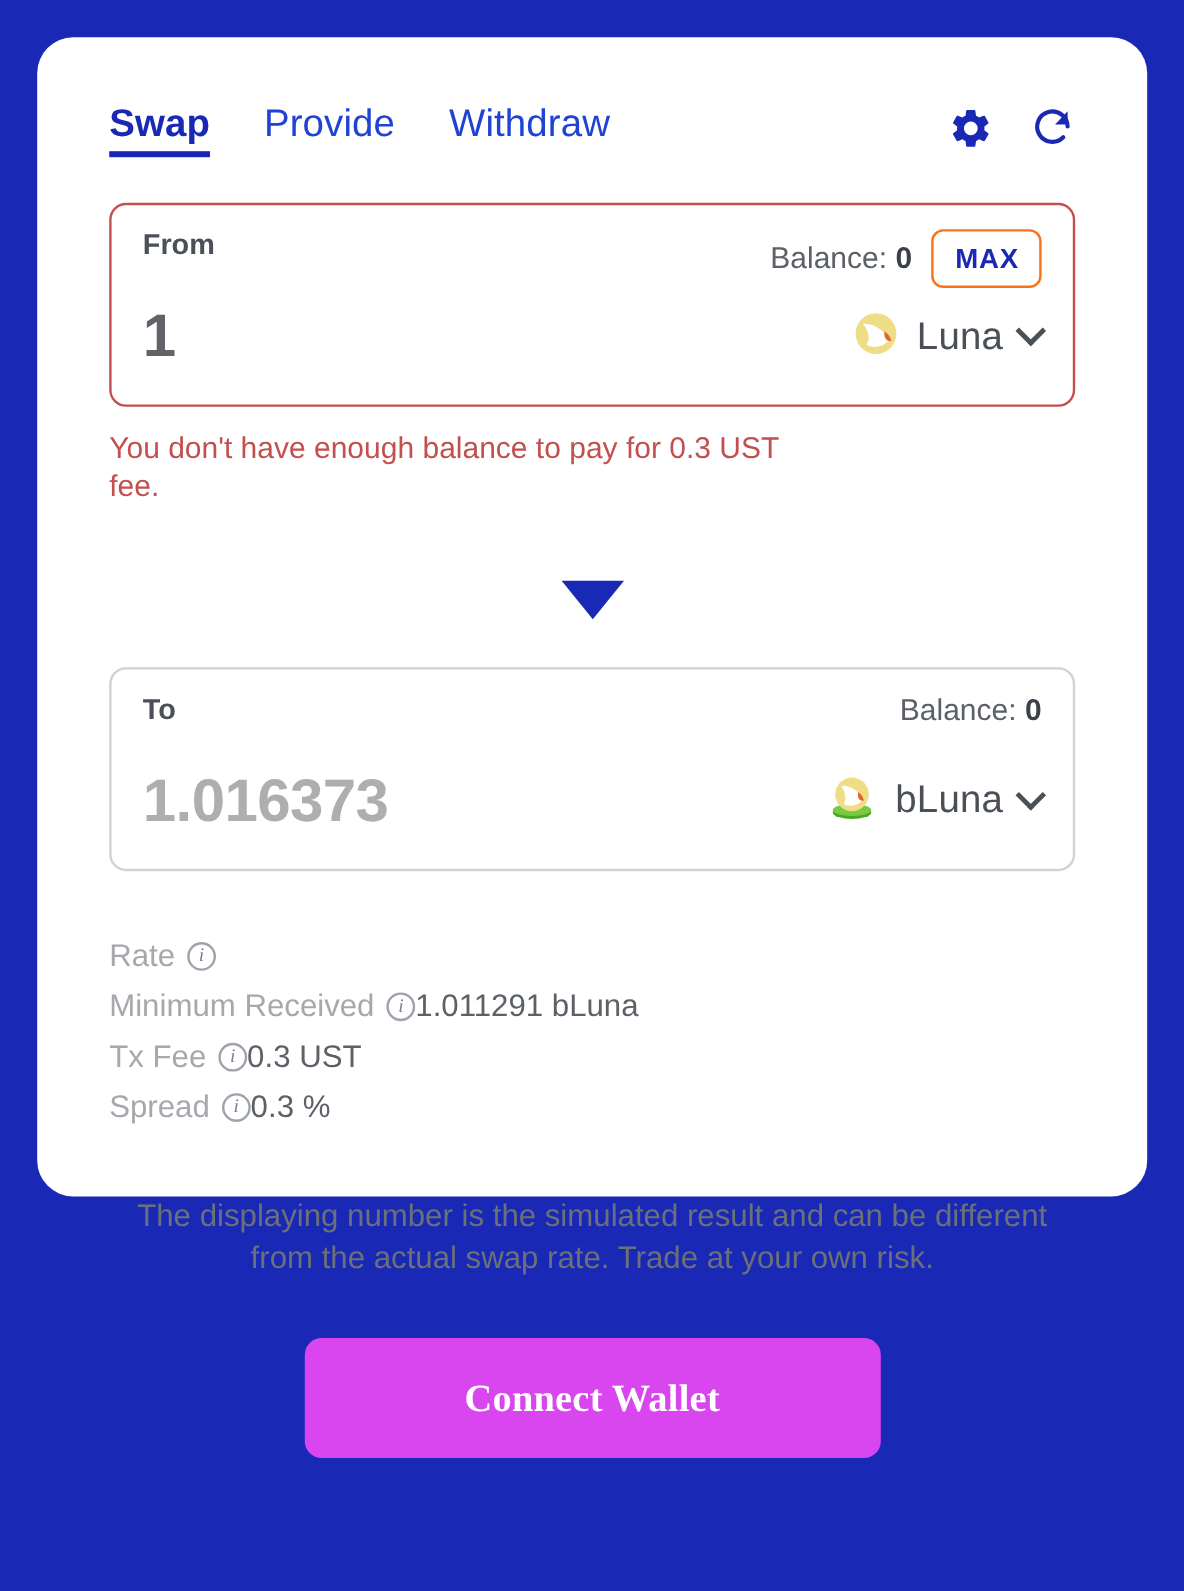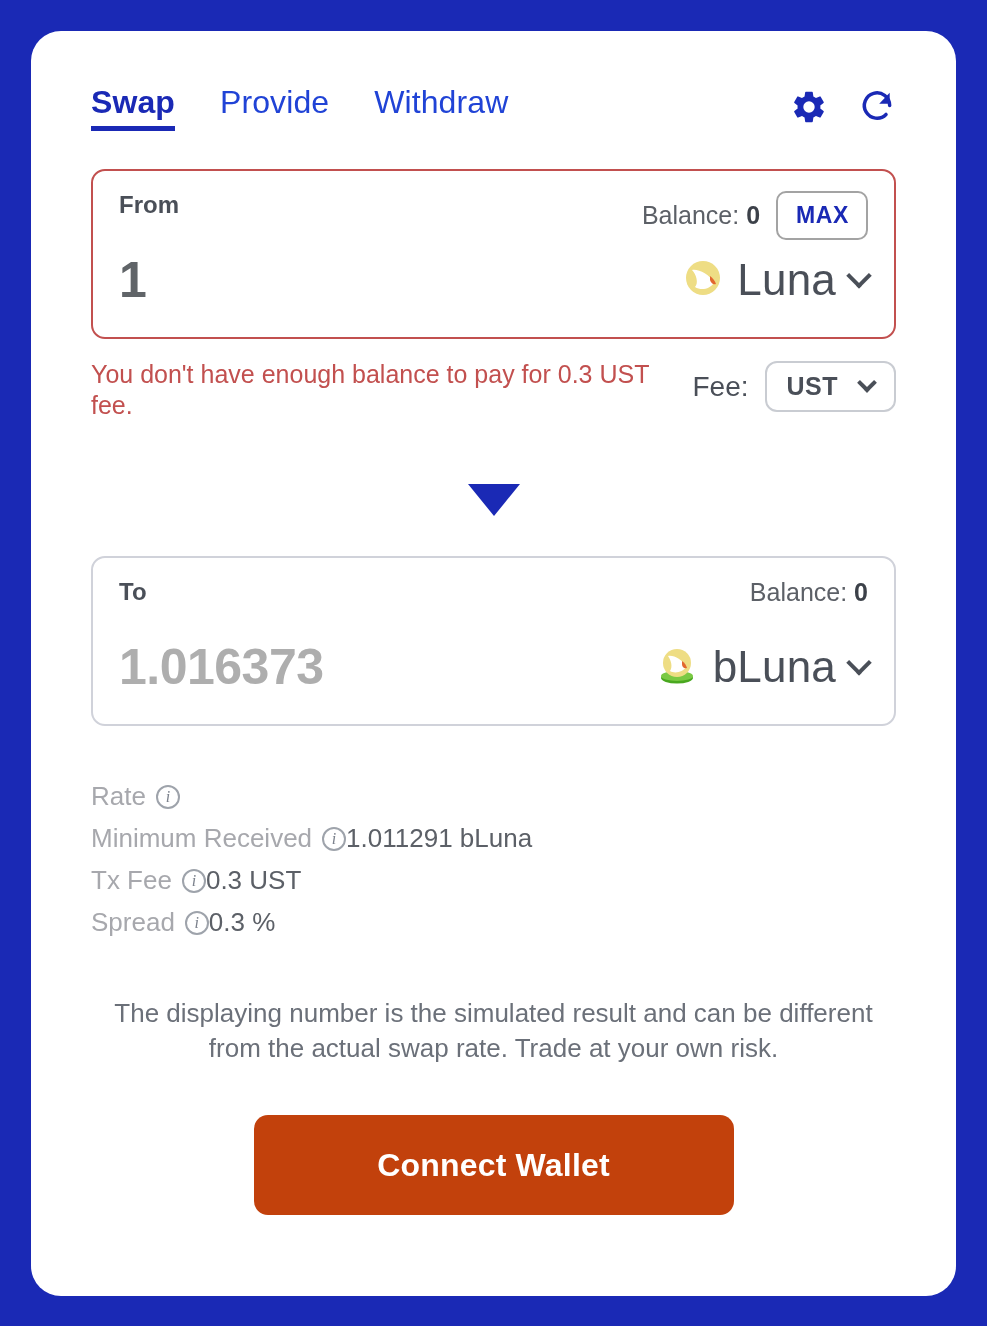--- a/index.html
+++ b/index.html
@@ -14,21 +14,21 @@
     font-family: "Liberation Sans", sans-serif;
     display: flex;
     align-items: center;
     justify-content: center;
   }
   .card {
     position: absolute;
     left: 31px;
     top: 31px;
     width: 925px;
-    height: 1265px;
+    height: 966px;
     background: #ffffff;
     border-radius: 30px;
     padding: 0;
   }
 
   
   .header {
     display: flex;
     align-items: flex-start;
     padding: 55px 60px 0 60px;
@@ -88,21 +88,21 @@
     display: flex;
     align-items: center;
     gap: 16px;
   }
   .tb-balance {
     font-size: 25px;
     color: #5c6067;
   }
   .tb-balance b { color: #3c4149; font-weight: bold; }
   .max-btn {
-    border: 2px solid #a3a3a3;
+    border: 2px solid #f97316;
     border-radius: 10px;
     color: #1a29b5;
     font-size: 23px;
     font-weight: bold;
     padding: 9px 17px 9px 18px;
     background: #fff;
     cursor: pointer;
     letter-spacing: 0.6px;
   }
 
@@ -121,21 +121,21 @@
   }
   .tb-amount.muted { color: #aeaeae; font-weight: bold; }
 
   .token-sel {
     display: flex;
     align-items: center;
     gap: 14px;
     cursor: pointer;
   }
   .token-name {
-    font-size: 44px;
+    font-size: 32px;
     color: #4a4f58;
     letter-spacing: 0.2px;
     text-align: center;
   }
   .chev {
     display: inline-block;
     width: 18px;
     height: 18px;
     border-right: 4px solid #4a4f58;
     border-bottom: 4px solid #4a4f58;
@@ -254,29 +254,29 @@
     padding: 0 18px;
   }
 
   
   .cta-wrap {
     display: flex;
     justify-content: center;
     margin-top: 48px;
   }
   .cta {
-    background: #c2410c;
+    background: #d946ef;
     color: #ffffff;
     border: none;
     border-radius: 14px;
     width: 480px;
     height: 100px;
     font-size: 32px;
     font-weight: bold;
-    font-family: Liberation Sans, sans-serif;
+    font-family: Liberation Serif, serif;
     cursor: pointer;
     letter-spacing: 0.2px;
   }
 </style>
 </head>
 <body>
 
 <div class="card">
 
   <div class="header">
@@ -321,27 +321,20 @@
             </svg>
           </span>
           <span class="token-name">Luna</span>
           <span class="chev"></span>
         </div>
       </div>
     </div>
 
     <div class="errfee">
       <div class="err-msg">You don't have enough balance to pay for 0.3 UST fee.</div>
-      <div class="fee-wrap">
-        <span class="fee-label">Fee:</span>
-        <div class="fee-sel">
-          <span class="fv">UST</span>
-          <span class="chev-sm"></span>
-        </div>
-      </div>
     </div>
 
     <div class="arrow-row">
       <div class="arrow-down"></div>
     </div>
 
     <div class="tokenbox">
       <div class="tb-top">
         <span class="tb-label">To</span>
         <div class="tb-right">

